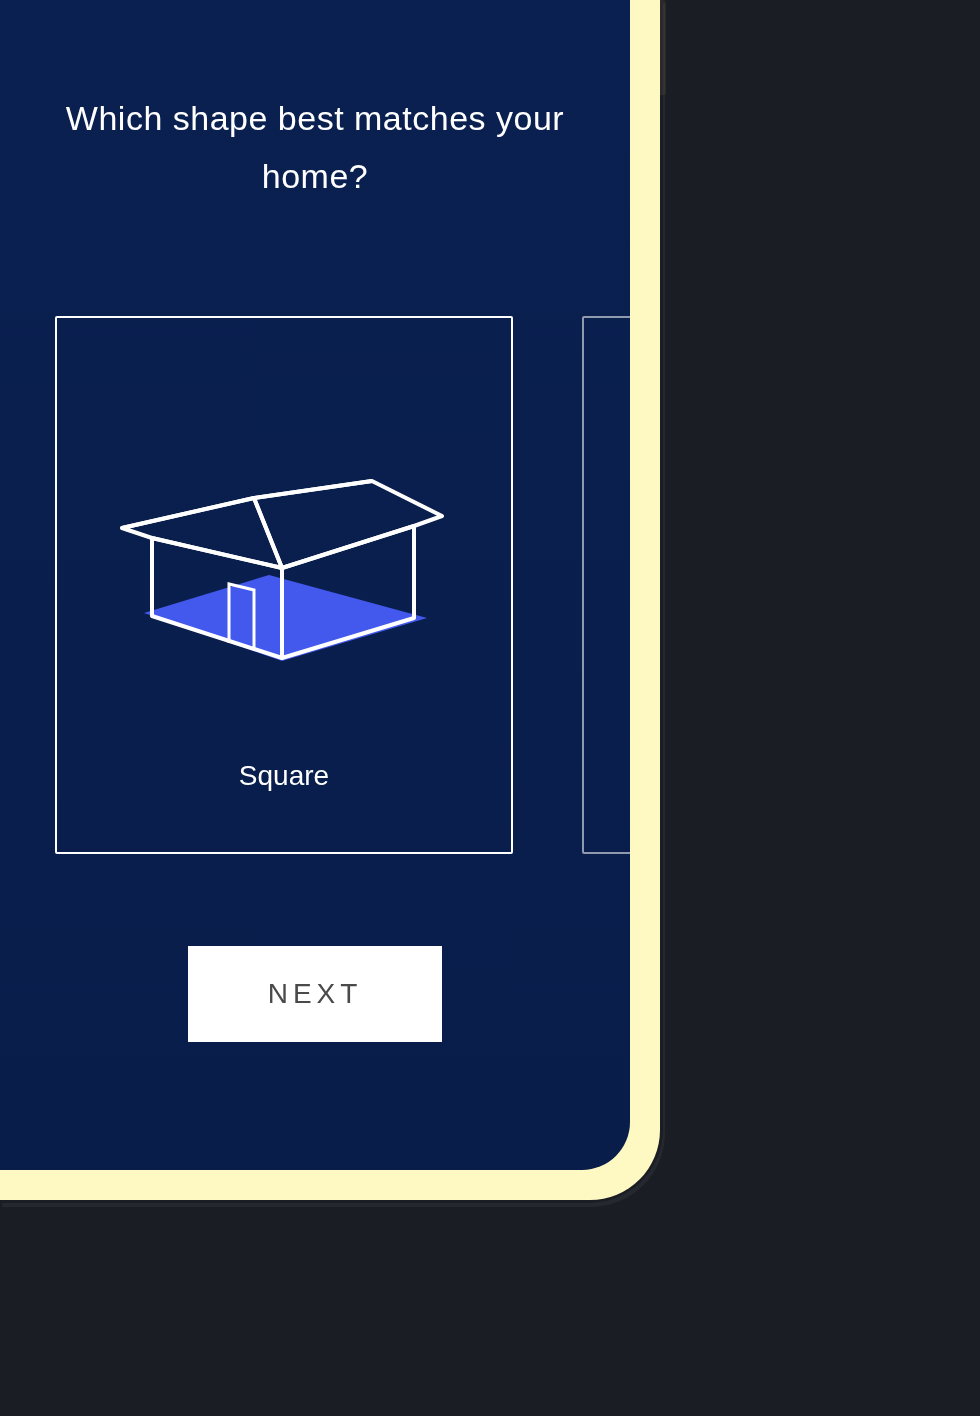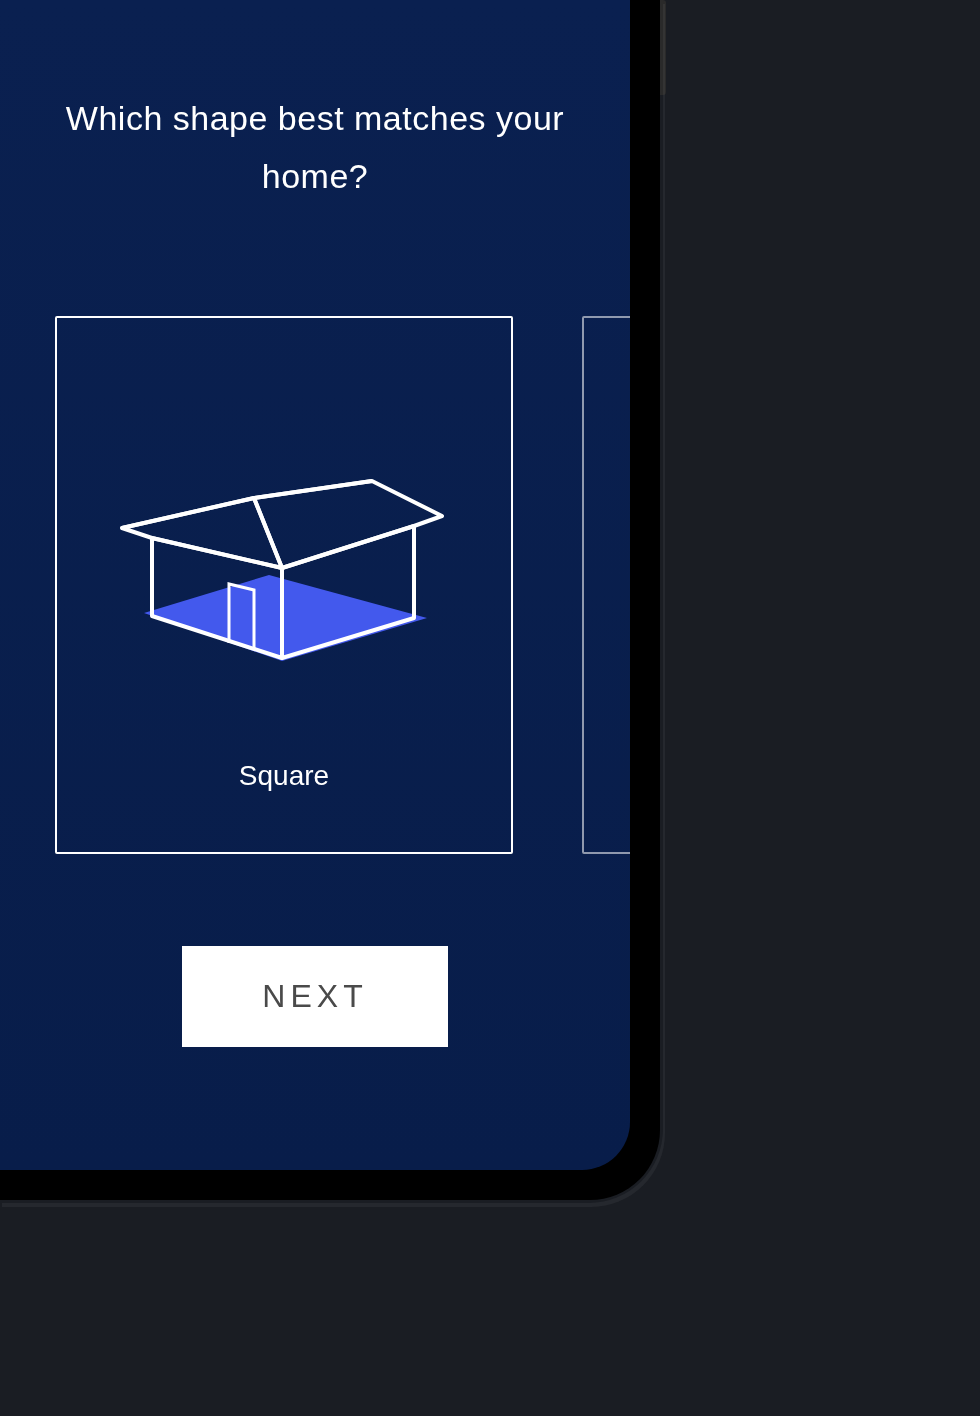--- a/index.html
+++ b/index.html
@@ -16,21 +16,21 @@
       overflow: hidden;
       position: relative;
     }
     
     .device-frame {
       position: absolute;
       top: 0;
       left: 0;
       width: 660px;
       height: 1200px;
-      background: #000000;
+      background: #fef9c3;
       border-radius: 0 0 70px 0;
       padding: 0 30px 30px 0;
     }
     
     .device-frame::after {
       content: '';
       position: absolute;
       bottom: -3px;
       right: -3px;
       left: 0;
@@ -105,21 +105,21 @@
       display: flex;
       justify-content: center;
       margin-top: 92px;
     }
     
     .next-button {
       background: #fff;
       color: #4a4a4a;
       border: none;
       padding: 32px 80px;
-      font-size: 32px;
+      font-size: 28px;
       font-weight: 500;
       letter-spacing: 5px;
       cursor: pointer;
       font-family: inherit;
     }
     
     .side-button {
       position: absolute;
       right: -6px;
       top: 0;

